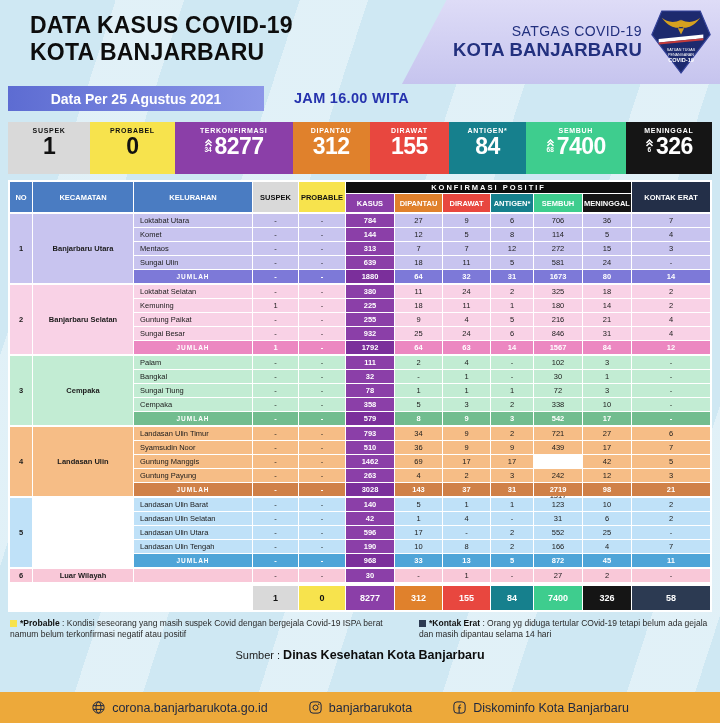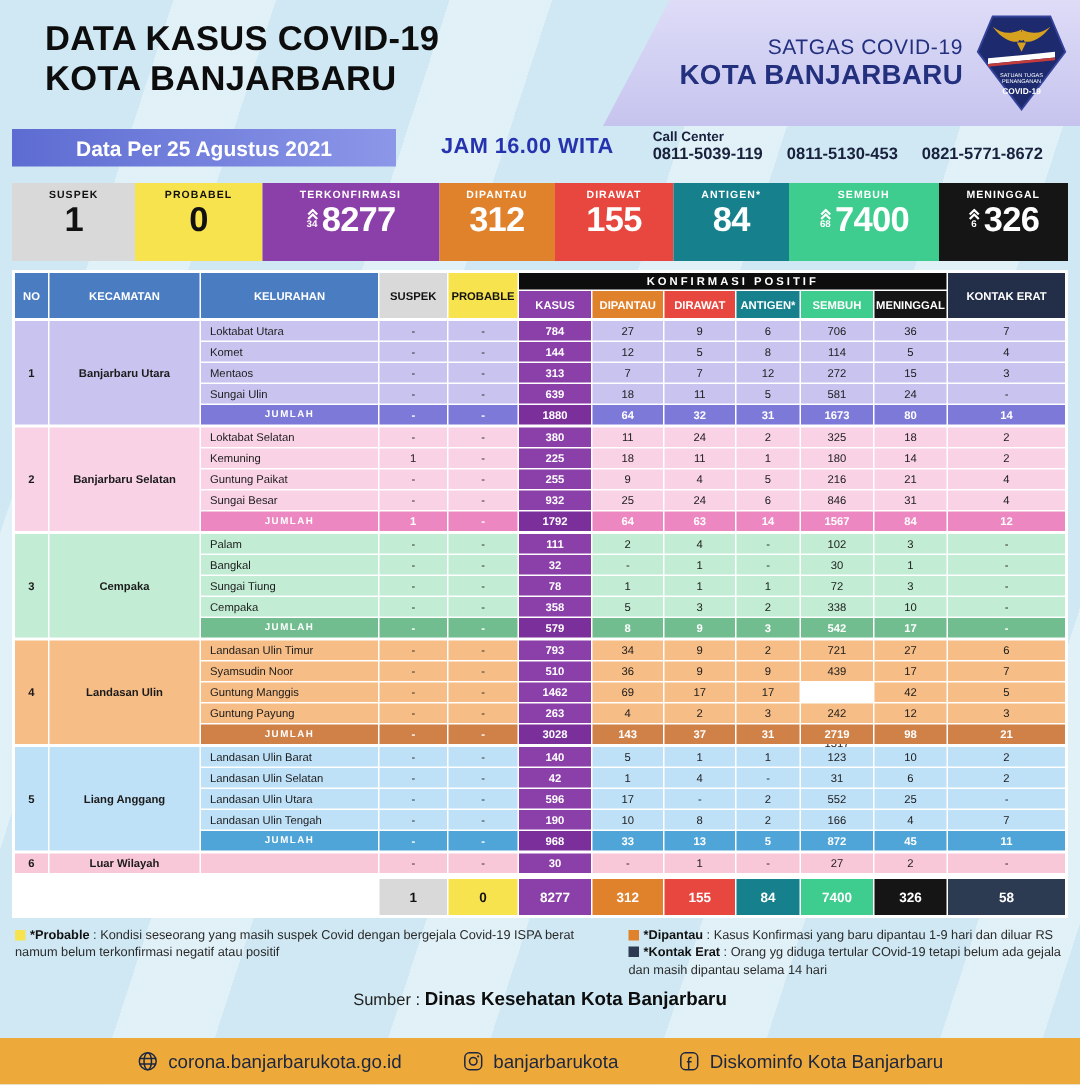--- a/index.html
+++ b/index.html
@@ -99,28 +99,20 @@
         <text x="50" y="67" font-size="6" fill="#ffffff" text-anchor="middle">SATUAN TUGAS</text>
         <text x="50" y="74" font-size="6" fill="#ffffff" text-anchor="middle">PENANGANAN</text>
         <text x="50" y="85" font-size="9" font-weight="bold" fill="#ffffff" text-anchor="middle">COVID-19</text>
       </svg>
     </div>
   </div>
 
   <div class="meta">
     <div class="date-pill">Data Per 25 Agustus 2021</div>
     <div class="jam">JAM 16.00 WITA</div>
-    <div class="callcenter">
-      <div class="cc-label">Call Center</div>
-      <div class="cc-numbers">
-        <span>0811-5039-119</span>
-        <span>0811-5130-453</span>
-        <span>0821-5771-8672</span>
-      </div>
-    </div>
   </div>
 
   <div class="stats" id="stats-row">
       <div class="stat" style="background: rgb(217, 217, 217); color: rgb(17, 17, 17); flex: 80 0 0px;">
         <div class="stat-label">SUSPEK</div>
         <div class="stat-value-row">
           <div class="stat-value">1</div>
         </div>
       </div>
       <div class="stat" style="background: rgb(247, 227, 77); color: rgb(17, 17, 17); flex: 82 0 0px;">
@@ -415,21 +407,20 @@
         <div class="cell bold" style="grid-area: 5 / 6; background: rgb(123, 47, 155); color: rgb(255, 255, 255);">3028</div>
         <div class="cell bold" style="grid-area: 5 / 7; background: rgb(208, 129, 72); color: rgb(255, 255, 255);">143</div>
         <div class="cell bold" style="grid-area: 5 / 8; background: rgb(208, 129, 72); color: rgb(255, 255, 255);">37</div>
         <div class="cell bold" style="grid-area: 5 / 9; background: rgb(208, 129, 72); color: rgb(255, 255, 255);">31</div>
         <div class="cell bold" style="grid-area: 5 / 10; background: rgb(208, 129, 72); color: rgb(255, 255, 255);">2719</div>
         <div class="cell bold" style="grid-area: 5 / 11; background: rgb(208, 129, 72); color: rgb(255, 255, 255);">98</div>
         <div class="cell bold" style="grid-area: 5 / 12; background: rgb(208, 129, 72); color: rgb(255, 255, 255);">21</div>
       </div>
       <div class="t-grid t-group">
         <div class="cell bold" style="grid-area: 1 / 1 / 6; background: rgb(191, 225, 248); color: rgb(27, 27, 27);">5</div>
-        <div class="cell bold" style="grid-area: 1 / 2 / 6; background: rgb(191, 225, 248); color: rgb(27, 27, 27);">Liang Anggang</div>
         <div class="cell kel" style="grid-area: 1 / 3; background: rgb(191, 225, 248); color: rgb(27, 27, 27);">Landasan Ulin Barat</div>
         <div class="cell " style="grid-area: 1 / 4; background: rgb(191, 225, 248); color: rgb(27, 27, 27);">-</div>
         <div class="cell " style="grid-area: 1 / 5; background: rgb(191, 225, 248); color: rgb(27, 27, 27);">-</div>
         <div class="cell bold" style="grid-area: 1 / 6; background: rgb(139, 63, 168); color: rgb(255, 255, 255);">140</div>
         <div class="cell " style="grid-area: 1 / 7; background: rgb(191, 225, 248); color: rgb(27, 27, 27);">5</div>
         <div class="cell " style="grid-area: 1 / 8; background: rgb(191, 225, 248); color: rgb(27, 27, 27);">1</div>
         <div class="cell " style="grid-area: 1 / 9; background: rgb(191, 225, 248); color: rgb(27, 27, 27);">1</div>
         <div class="cell " style="grid-area: 1 / 10; background: rgb(191, 225, 248); color: rgb(27, 27, 27);">123</div>
         <div class="cell " style="grid-area: 1 / 11; background: rgb(191, 225, 248); color: rgb(27, 27, 27);">10</div>
         <div class="cell " style="grid-area: 1 / 12; background: rgb(191, 225, 248); color: rgb(27, 27, 27);">2</div>
@@ -499,21 +490,20 @@
         <div class="cell total-cell" style="grid-area: 1 / 11; background: rgb(21, 21, 21); color: rgb(255, 255, 255);">326</div>
         <div class="cell total-cell" style="grid-area: 1 / 12; background: rgb(44, 58, 82); color: rgb(255, 255, 255);">58</div>
       </div>
     </div>
 
   <div class="legend">
     <div class="legend-col l" id="legend-left">
         <div><span class="swatch" style="background: rgb(247, 227, 77);"></span><b>*Probable</b><span> : Kondisi seseorang yang masih suspek Covid dengan bergejala Covid-19 ISPA berat namum belum terkonfirmasi negatif atau positif</span></div>
       </div>
     <div class="legend-col r" id="legend-right">
-        <div><span class="swatch" style="background: rgb(224, 129, 44);"></span><b>*Dipantau</b><span> : Kasus Konfirmasi yang baru dipantau 1-9 hari dan diluar RS</span></div>
         <div><span class="swatch" style="background: rgb(44, 58, 82);"></span><b>*Kontak Erat</b><span> : Orang yg diduga tertular COvid-19 tetapi belum ada gejala dan masih dipantau selama 14 hari</span></div>
       </div>
   </div>
 
   <div class="source">
     <span>Sumber : </span><b>Dinas Kesehatan Kota Banjarbaru</b>
   </div>
 
   <div class="footer" id="footer-bar" style="background: rgb(237, 169, 58);">
       <div class="f-item">

